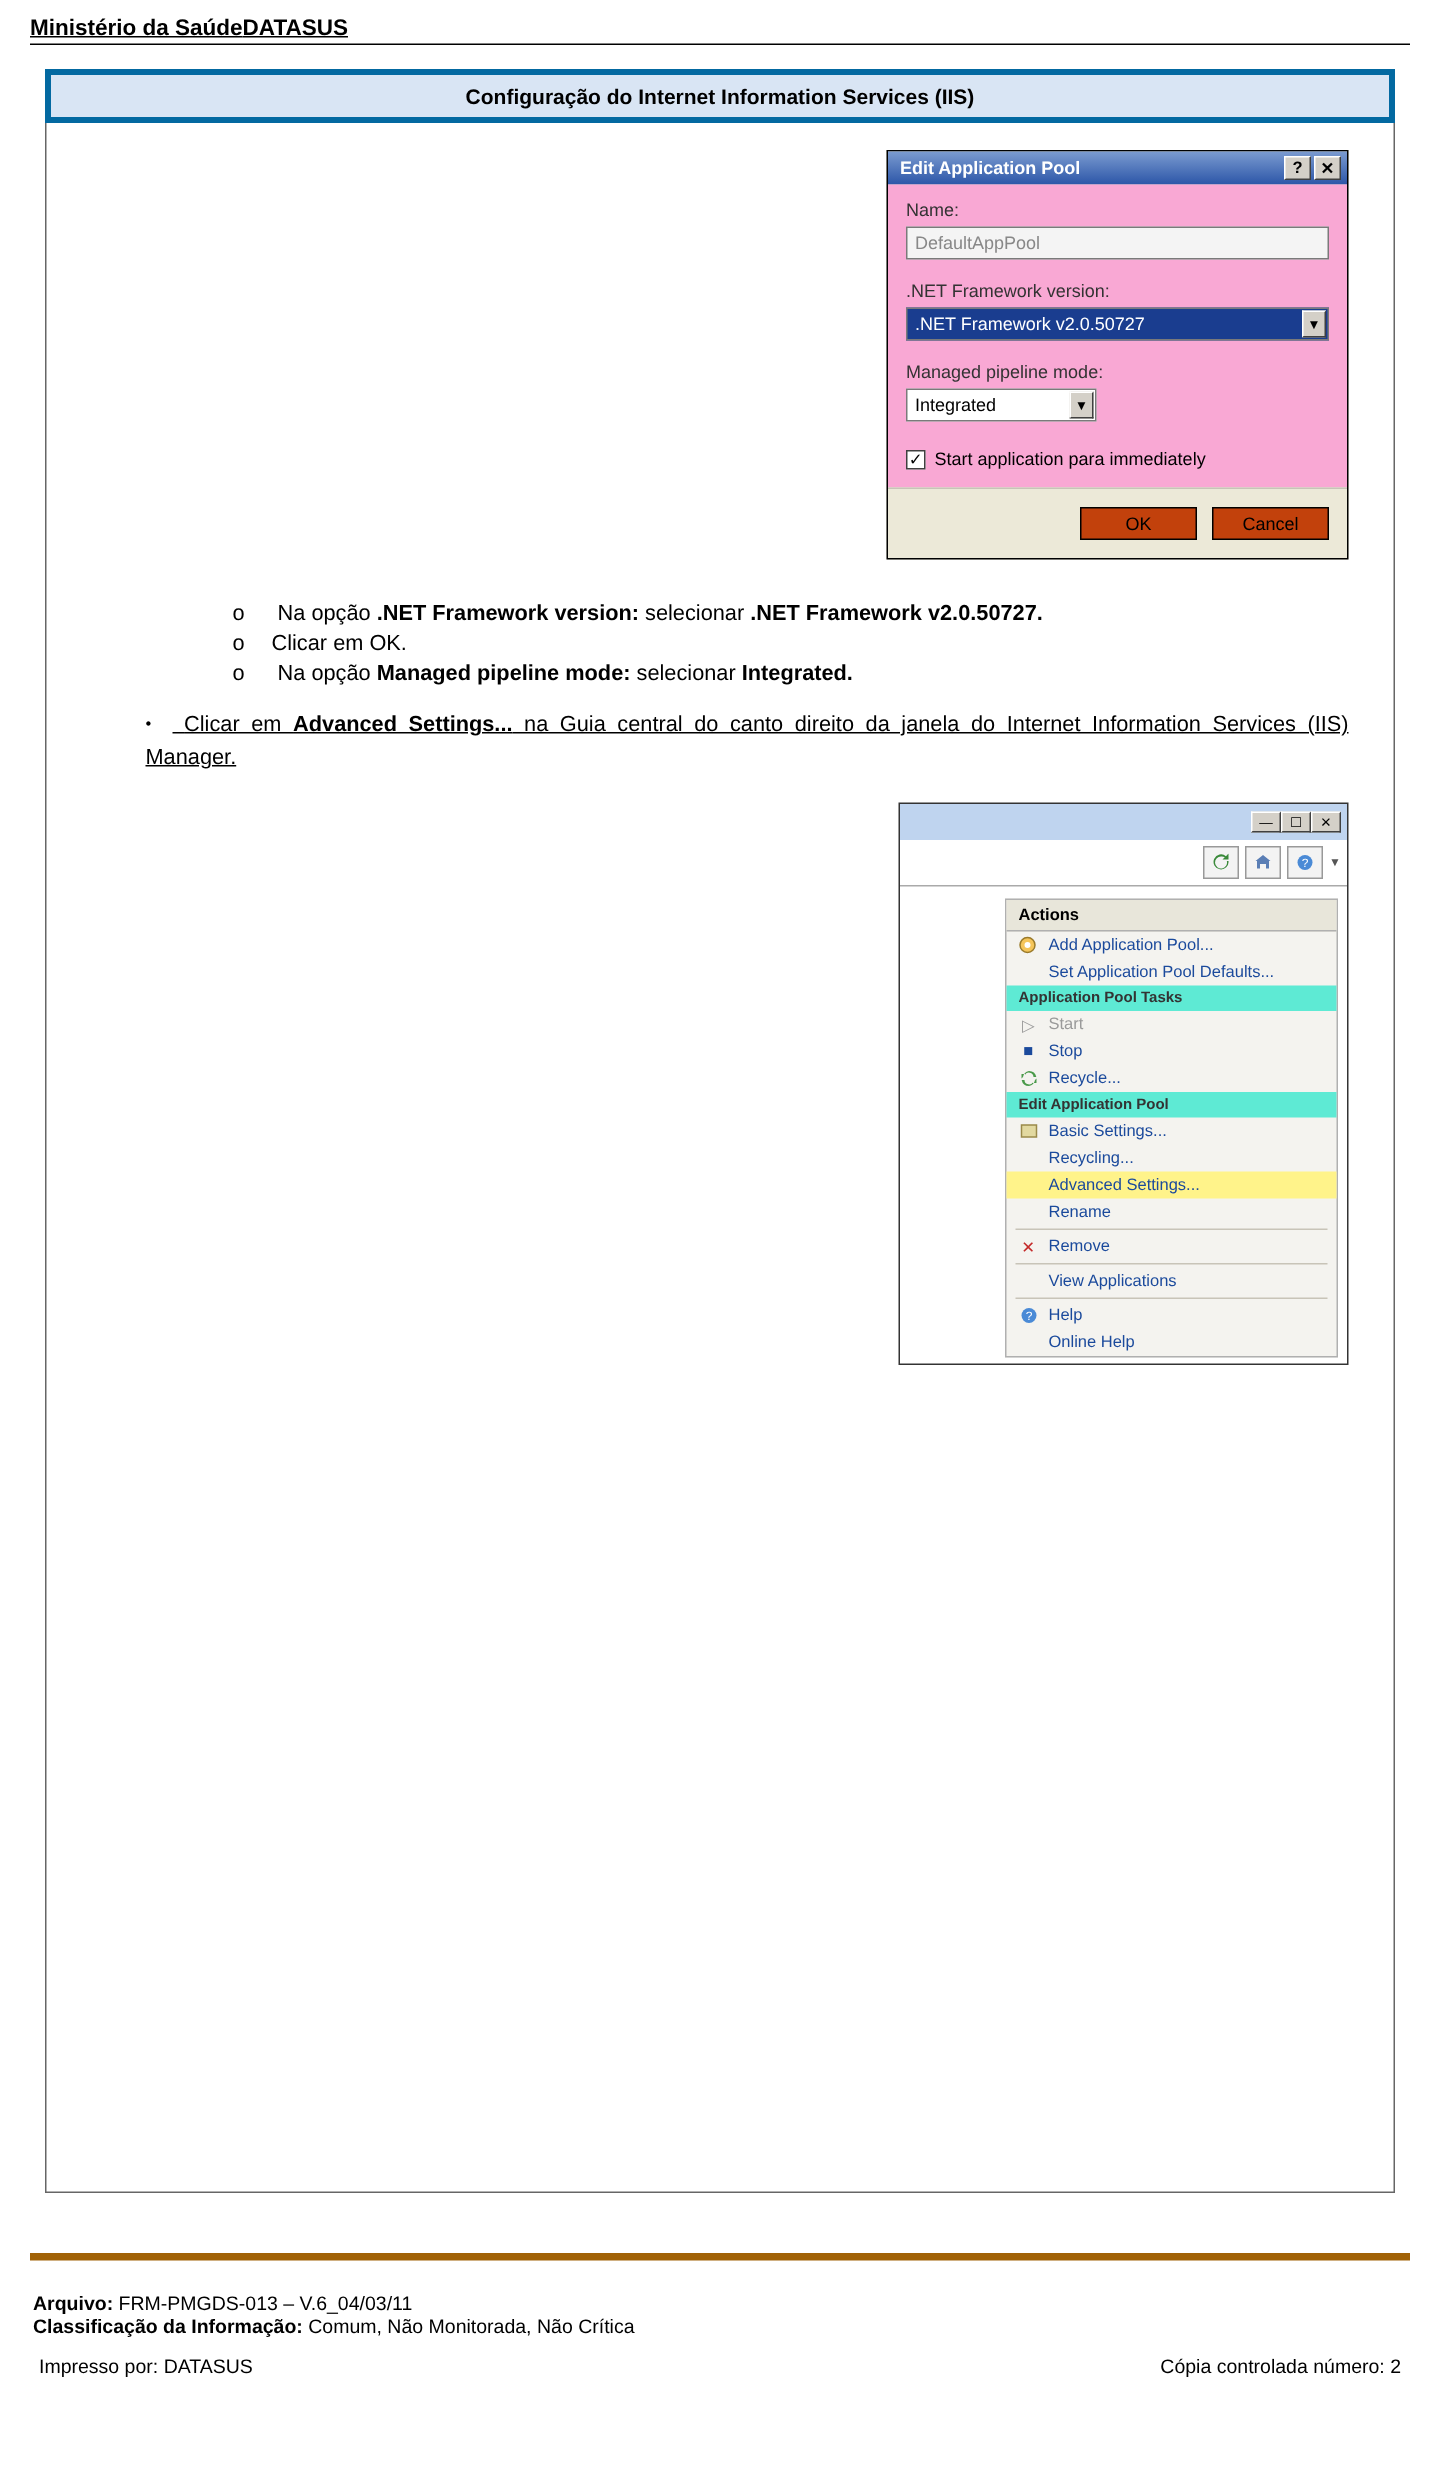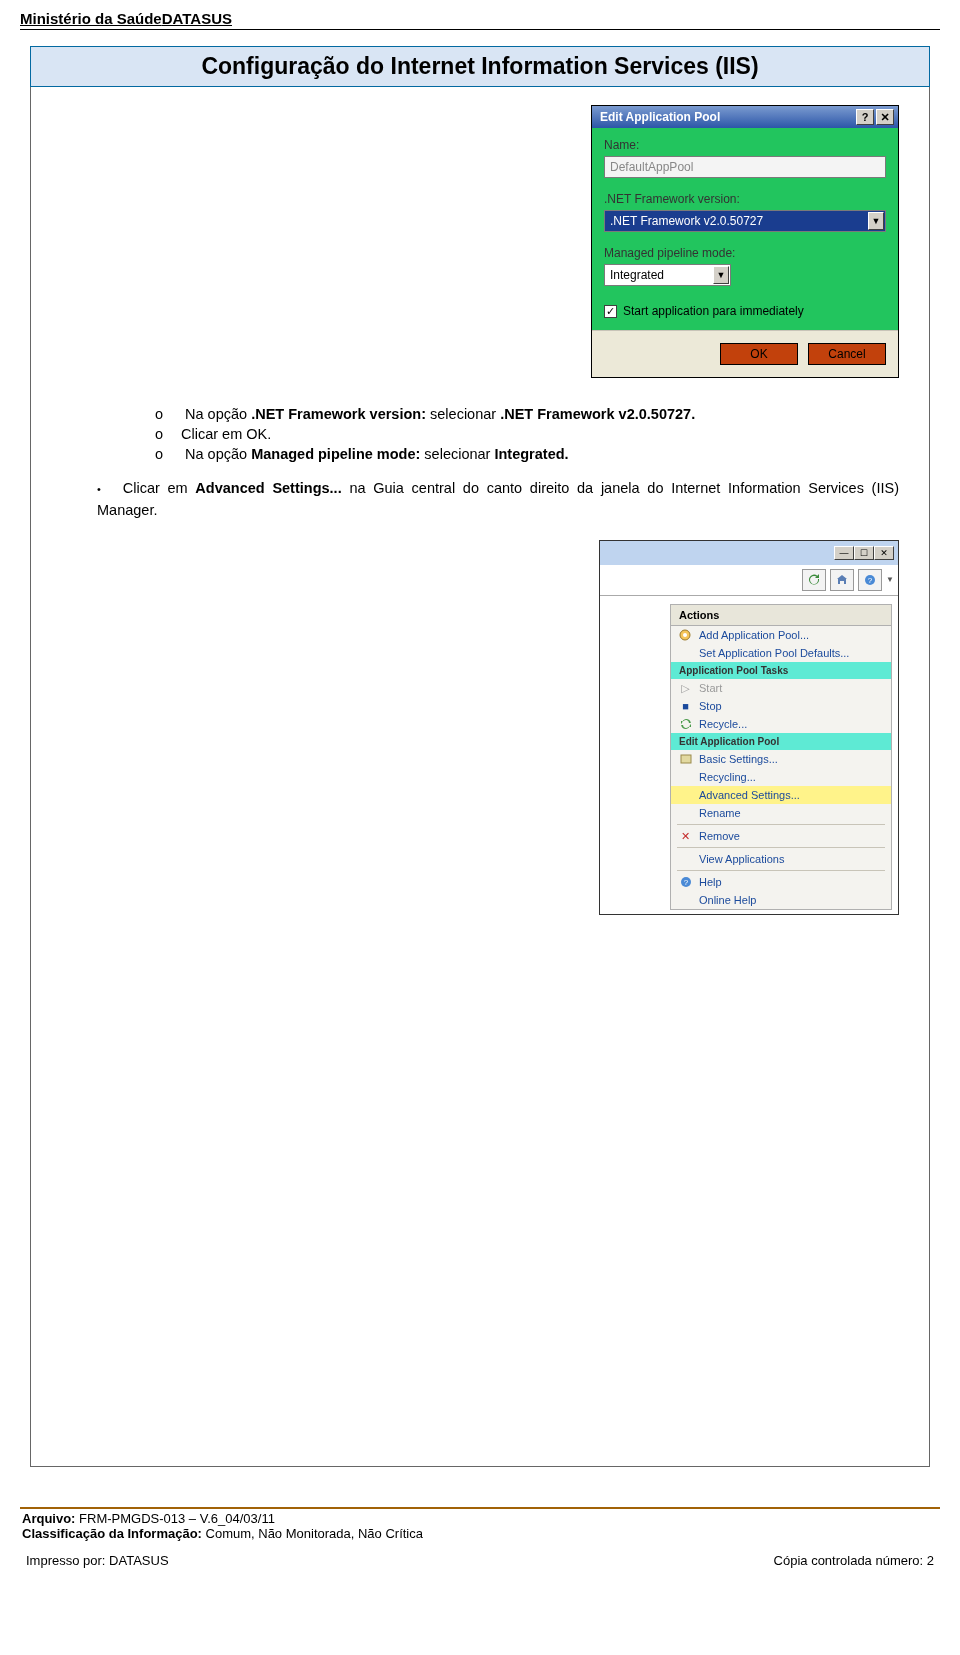--- a/index.html
+++ b/index.html
@@ -21,25 +21,25 @@
     border-bottom: 1px solid #000;
     padding: 4px 0 2px;
     margin-top: 6px;
     font-weight: bold;
     font-size: 15px;
     text-decoration: underline;
   }
   .doc-title {
     margin: 16px 10px 0;
     background: #d9e5f4;
-    border: 1px solid #0369a1;
+    border: 4px solid #0369a1;
     font-weight: bold;
     text-align: center;
     padding: 6px 0;
-    font-size: 23px;
+    font-size: 14px;
   }
   .content-border {
     border-left: 1px solid #666;
     border-right: 1px solid #666;
     border-bottom: 1px solid #666;
     margin: 0 10px;
     padding: 18px 30px 30px;
     min-height: 1380px;
     position: relative;
   }
@@ -71,21 +71,21 @@
     background: #d4d0c8;
     border: 1px solid #fff;
     border-right-color: #404040;
     border-bottom-color: #404040;
     font-size: 11px;
     display: flex;
     align-items: center;
     justify-content: center;
     color: #000;
   }
-  .dlg-body { padding: 10px 12px 12px; background:#22c55e; }
+  .dlg-body { padding: 10px 12px 12px; background:#f9a8d4; }
   .label { color:#333; margin-bottom:4px; display:block; }
   .textbox {
     width: 100%;
     background: #fff;
     border: 1px solid #7a7a7a;
     padding: 3px 5px;
     font-size: 12px;
     color:#555;
   }
   .textbox.readonly { background:#f4f4f4; color:#888; }
@@ -133,21 +133,21 @@
     text-align:center;
   }
   
   .sub-list {
     list-style: none;
     padding-left: 94px;
     margin: 0 0 16px;
   }
   .sub-list li { margin: 4px 0; font-size:14.5px; }
   .sub-list li::before { content:"o"; display:inline-block; width:26px; }
-  .main-list { list-style:none; padding-left:36px; margin: 10px 0 18px; }
+  .main-list { list-style:none; padding-left:36px; margin: 10px 0 18px; text-decoration: underline; }
   .main-list li::before { content:"\2022"; display:inline-block; width:18px; font-size:11px; vertical-align:middle; }
   .main-list li { line-height:1.5; font-size:14.5px; }
   .justify-text { text-align:justify; }
   
   .winfrag { width: 300px; border:1px solid #333; background:#fff; font-family: Tahoma, Arial, sans-serif; font-size:11px; }
   .winfrag-top {
     height: 24px;
     background:#bfd4ef;
     display:flex;justify-content:flex-end;align-items:center;
     padding:0 4px;
@@ -161,23 +161,23 @@
   .actions-panel { border:1px solid #b0b0b0; margin:8px 6px 4px 70px; background:#f4f3ef;}
   .ap-title { background:#e8e6da; padding:4px 8px; font-weight:bold; border-bottom:1px solid #b0b0b0;}
   .ap-section { background:#5eead4; padding:3px 8px; font-weight:bold; font-size:10px; color:#333; }
   .ap-item { padding:3px 4px 3px 28px; position:relative; color:#1b4a9c; cursor:pointer; }
   .ap-item .ico { position:absolute; left:8px; top:3px; width:13px; height:13px; display:flex;align-items:center;justify-content:center; font-size:11px; }
   .ap-item.disabled { color:#9a9a9a; }
   .ap-item.highlight { background:#fff38a; }
   .ap-sep { border-top:1px solid #c8c4b8; margin:2px 6px; }
   
   .footer-block {
-    border-top: 2px solid #a16207;
+    border-top: 5px solid #a16207;
     margin: 40px 0 0;
-    padding: 2px 2px;
+    padding: 21px 2px;
     font-size: 13px;
   }
   .foot-grid {
     display:flex; justify-content:space-between;
     padding: 12px 4px 0;
     font-size:13px;
   }
   b.em { font-weight:bold; }
 </style>
 </head>

